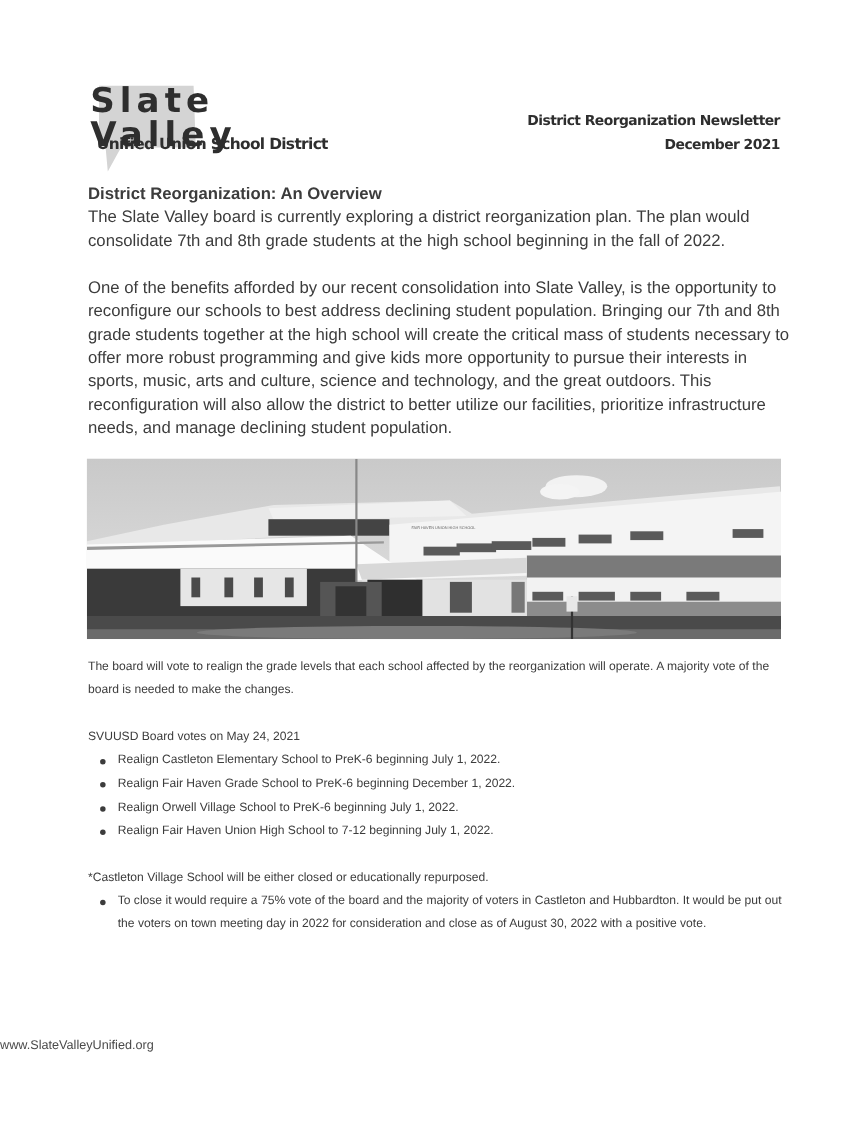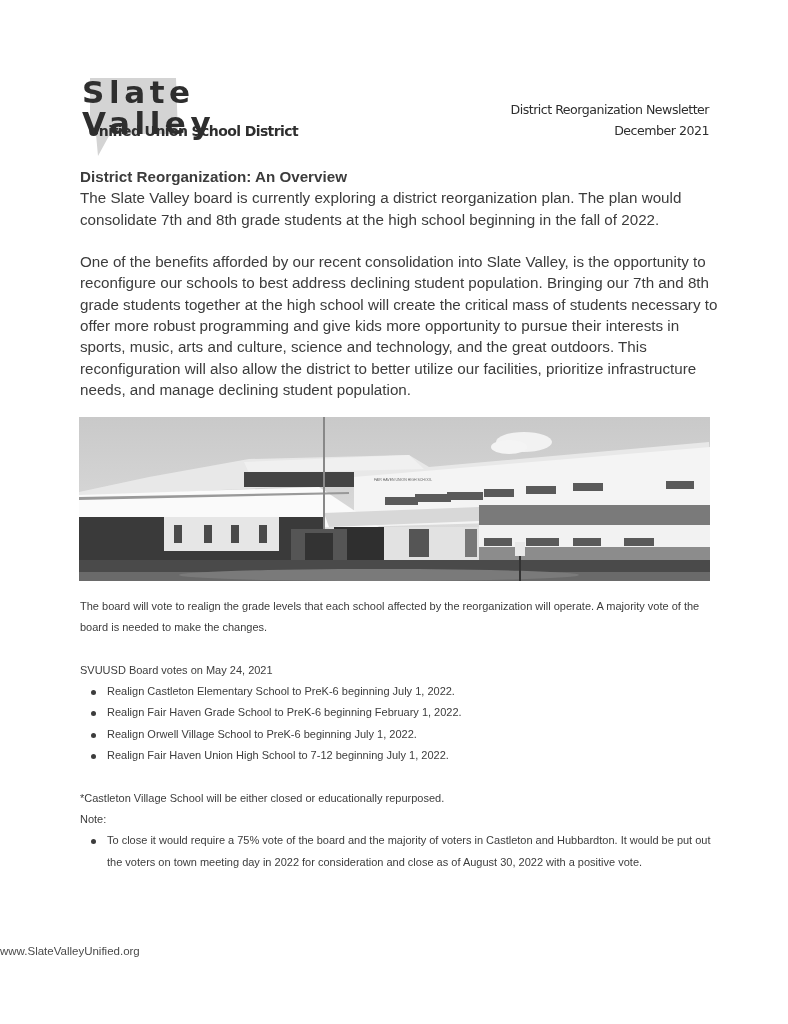--- a/index.html
+++ b/index.html
@@ -5,21 +5,21 @@
   html, body { margin: 0; padding: 0; background: #ffffff; }
   body { width: 788px; height: 1024px; position: relative; overflow: hidden;
          font-family: "Liberation Sans", sans-serif; color: #3a3a3a; }
   .logo { position: absolute; left: 82px; top: 76px; width: 230px; height: 84px; }
   .logo-bubble { position: absolute; left: 6px; top: 0; width: 92px; height: 62px; }
   .logo-title { position: absolute; left: 0; top: 1px; font-family: "DejaVu Sans", sans-serif;
                 font-weight: bold; font-size: 31px; letter-spacing: 4.6px; color: #2e2e2e; line-height: 1; }
   .logo-sub { position: absolute; left: 6px; top: 48px; font-family: "DejaVu Sans", sans-serif;
               font-weight: bold; font-size: 14px; letter-spacing: -0.6px; color: #2e2e2e; line-height: 1; }
   .header-right { position: absolute; right: 79px; top: 99px; text-align: right;
-                  font-family: "DejaVu Sans", sans-serif; font-weight: normal; font-size: 12.6px;
+                  font-family: "DejaVu Sans", sans-serif; font-weight: bold; font-size: 12.6px;
                   letter-spacing: -0.5px; color: #2e2e2e; line-height: 21px; }
   .content { position: absolute; left: 80px; top: 166px; width: 640px; font-size: 15.2px; line-height: 21.3px; color: #3c3c3c; }
   .heading { font-weight: bold; margin: 0; }
   p { margin: 0; }
   .gap { height: 21.3px; }
   .photo { position: absolute; left: 79px; top: 417px; width: 631px; height: 164px; background: #cfcfcf; overflow: hidden; }
   .content2 { position: absolute; left: 80px; top: 596px; width: 640px; font-size: 11px; line-height: 21.3px; color: #3c3c3c; }
   ul { margin: 0; padding: 0 0 0 27px; list-style: none; }
   li { position: relative; }
   li::before { content: ""; position: absolute; left: -16px; top: 9px; width: 5px; height: 5px; border-radius: 50%; background: #3c3c3c; }
@@ -116,25 +116,24 @@
     <rect x="436" y="125" width="10" height="14" fill="#e8e8e8"></rect>
   </svg>
 </div>
 
 <div class="content2">
   <p>The board will vote to realign the grade levels that each school affected by the reorganization will operate.  A majority vote of the board is needed to make the changes.</p>
   <div class="gap"></div>
   <p>SVUUSD Board votes on May 24, 2021</p>
   <ul>
     <li>Realign Castleton Elementary School to PreK-6 beginning July 1, 2022.</li>
-    <li>Realign Fair Haven Grade School to PreK-6 beginning February 1, 2022.</li>
+    <li>Realign Fair Haven Grade School to PreK-6 beginning December 1, 2022.</li>
     <li>Realign Orwell Village School to PreK-6 beginning July 1, 2022.</li>
     <li>Realign Fair Haven Union High School to 7-12 beginning July 1, 2022.</li>
   </ul>
   <div class="gap"></div>
   <p>*Castleton Village School will be either closed or educationally repurposed.</p>
-  <p>Note:</p>
   <ul>
     <li>To close it would require a 75% vote of the board and the majority of voters in Castleton and Hubbardton. It would be put out the voters on town meeting day in 2022 for consideration and close as of August 30, 2022 with a positive vote.</li>
   </ul>
 </div>
 
 <div class="footer">www.SlateValleyUnified.org</div>
 
 </body></html>

